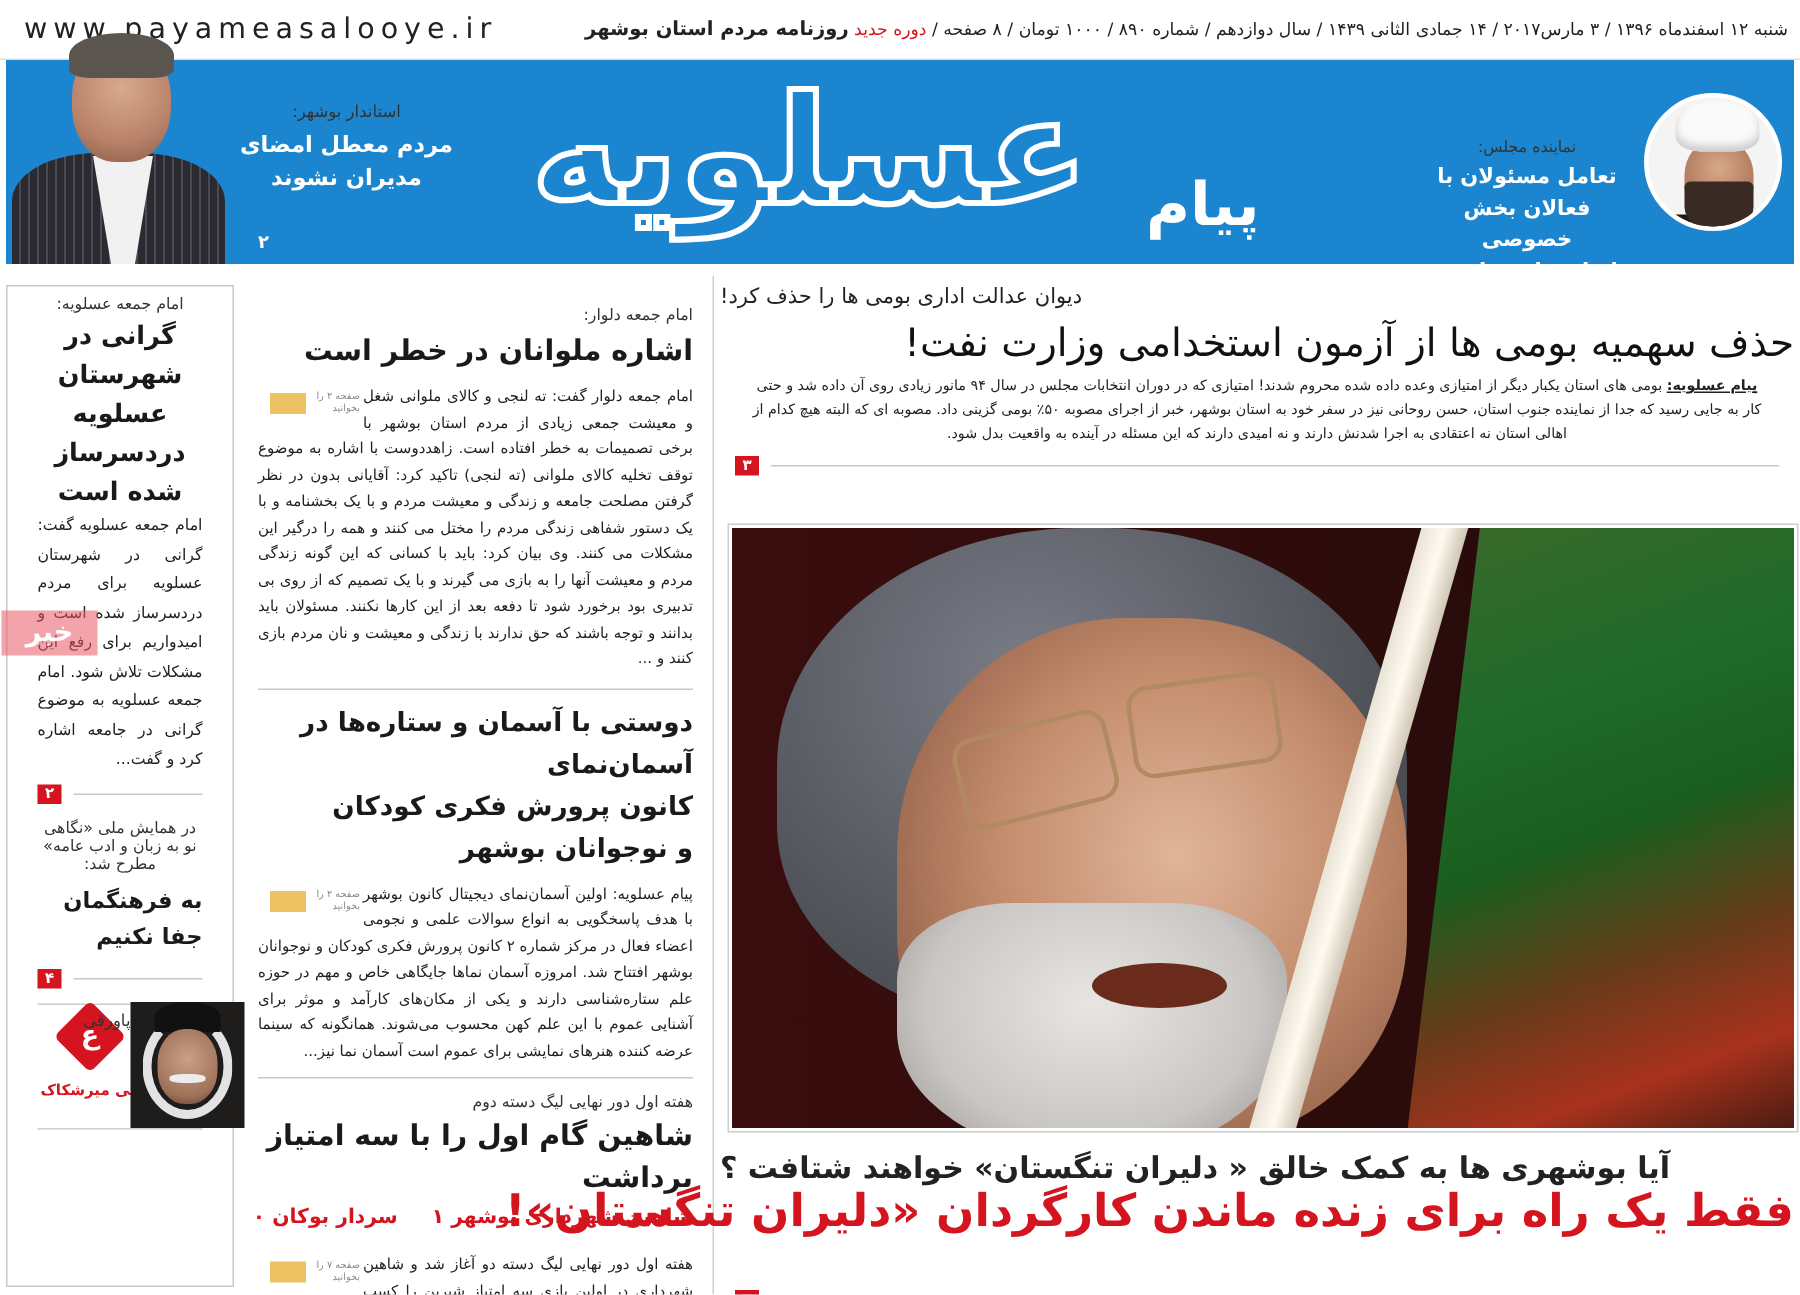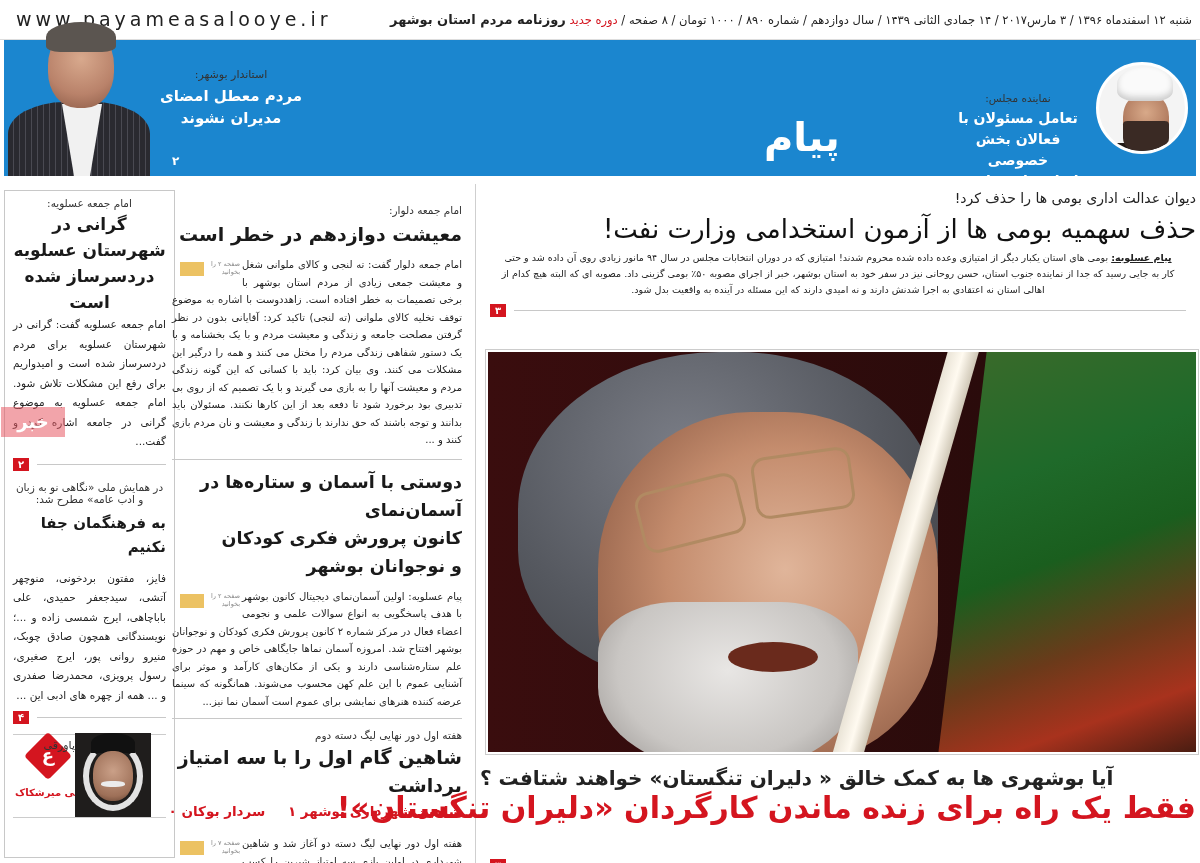--- a/index.html
+++ b/index.html
@@ -35,21 +35,21 @@
   .mh-right-text .head { font-size: 14px; font-weight: bold; line-height: 21px; }
   .mh-right-text .pg { position: absolute; left: -4px; top: 82px; font-size: 12px; font-weight: bold; }
   .mh-right-photo { position: absolute; right: 8px; top: 22px; width: 92px; height: 92px; border-radius: 50%; border: 3px solid #fff; background: #f4f4f4; overflow: hidden; }
   .mh-right-photo .turban { position: absolute; left: 18px; top: 2px; width: 56px; height: 34px; border-radius: 50% 50% 30% 30%; background: #fafafa; box-shadow: inset 0 -4px 6px #ccc; }
   .mh-right-photo .face { position: absolute; left: 24px; top: 28px; width: 46px; height: 54px; border-radius: 44% 44% 40% 40%; background: radial-gradient(circle at 50% 36%, #d8a989 0%, #b07a5e 60%, #5e3b2c 100%); }
   .mh-right-photo .beard { position: absolute; left: 24px; top: 56px; width: 46px; height: 34px; border-radius: 10% 10% 50% 50%; background: #3a2a24; }
   .mh-right-photo .robe { position: absolute; left: 0; top: 78px; width: 92px; height: 20px; background: #201814; }
 
   
   .col-divider { position: absolute; width: 1px; background: #cfcfcf; }
-  .left-col { position: absolute; left: 4px; top: 190px; width: 171px; height: 668px; border: 1px solid #c8c8c8; direction: rtl; padding: 6px 8px; }
+  .left-col { position: absolute; left: 4px; top: 190px; width: 152px; height: 668px; border: 1px solid #c8c8c8; direction: rtl; padding: 6px 20px; }
   .mid-col { position: absolute; left: 164px; top: 190px; width: 306px; height: 673px; direction: rtl; }
   .main-col { position: absolute; left: 480px; top: 180px; width: 716px; height: 683px; direction: rtl; }
 
   .kicker { font-size: 10.5px; color: #333; }
   .sec-num { display: inline-block; background: #d4151f; color: #fff; font-size: 10px; font-weight: bold; width: 16px; height: 13px; line-height: 13px; text-align: center; }
   .rule { height: 1px; background: #c8c8c8; }
   .body-text { font-size: 10px; line-height: 17.5px; text-align: justify; color: #222; }
 
   
   .lc-story { text-align: center; }
@@ -74,21 +74,21 @@
   .mid-story { padding: 0 8px; }
   .mid-story .title { font-size: 19px; font-weight: bold; line-height: 28px; margin: 4px 0 8px; }
   .mid-story .title.multi { font-size: 17.5px; line-height: 28px; }
   .pageref { float: left; width: 62px; height: 22px; margin: 2px 0 4px 8px; position: relative; direction: ltr; }
   .pageref .tag { position: absolute; left: 0; top: 4px; width: 24px; height: 14px; background: #ecc263; }
   .pageref .lbl { position: absolute; left: 28px; top: 2px; font-size: 6.5px; color: #888; line-height: 8px; direction: rtl; width: 32px; text-align: right; }
   .score { color: #d4151f; font-weight: bold; font-size: 13.5px; margin: 2px 0 16px; white-space: nowrap; }
   .score span { margin-left: 18px; }
 
   
-  .main-kicker { text-align: right; font-size: 14px; margin-top: 10px; color: #222; }
+  .main-kicker { text-align: left; font-size: 14px; margin-top: 10px; color: #222; }
   .main-headline { font-size: 26px; font-weight: normal; color: #111; margin: 8px 0 6px; letter-spacing: -1px; white-space: nowrap; }
   .lede { font-size: 9.5px; line-height: 16px; text-align: center; padding: 0 20px; color: #222; }
   .lede b { font-weight: bold; text-decoration: underline; }
   .main-foot { display: flex; align-items: center; gap: 8px; margin: 6px 10px 0; direction: ltr; }
   .main-foot .rule { flex: 1; }
 
   .main-photo { position: absolute; left: 6px; top: 170px; width: 712px; height: 404px; background: linear-gradient(90deg, #3a0d0e 0%, #2a0b0b 70%, #381212 100%); overflow: hidden; border: 2px solid #fff; outline: 1px solid #ccc; }
   .mp-hat { position: absolute; left: 30px; top: 0; width: 420px; height: 330px; border-radius: 48% 48% 40% 40%; background: radial-gradient(ellipse at 40% 30%, #7a7d86 0%, #55585f 55%, #3b3c40 100%); }
   .mp-face { position: absolute; left: 110px; top: 60px; width: 340px; height: 350px; border-radius: 45% 45% 40% 40%; background: radial-gradient(ellipse at 55% 45%, #e0b59a 0%, #c48c6d 45%, #95624a 80%, #6e4231 100%); }
   .mp-beard { position: absolute; left: 110px; top: 250px; width: 260px; height: 170px; border-radius: 30% 30% 50% 50%; background: radial-gradient(ellipse at 50% 40%, #e8e6e4 0%, #c9c6c3 60%, #8f8b88 100%); }
@@ -128,20 +128,21 @@
       <div class="hair"></div>
   </div>
   <div class="mh-left-text">
     <div class="kicker">استاندار بوشهر:</div>
     <div class="head">مردم معطل امضای</div>
     <div class="head">مدیران نشوند</div>
     <div class="pg">۲</div>
   </div>
 
   <div class="logo">
+    <div class="word">عسلویه</div>
     <div class="sub">پیام</div>
   </div>
 
   <div class="mh-right-text">
     <div class="kicker">نماینده مجلس:</div>
     <div class="head">تعامل مسئولان با</div>
     <div class="head">فعالان بخش خصوصی</div>
     <div class="head">اشاره ناپذیر است</div>
     <div class="pg">۲</div>
   </div>
@@ -161,21 +162,20 @@
   </div>
   <div class="lc-foot">
     <span class="sec-num">۲</span>
     <div class="rule"></div>
   </div>
 
   <div class="lc-watermark">خبر</div>
   <div class="lc-story">
     <div class="kicker">در همایش ملی «نگاهی نو به زبان و ادب عامه» مطرح شد:</div>
     <div class="title" style="font-size:15px;line-height:24px;margin:6px 0 10px;text-align:right;">به فرهنگمان جفا نکنیم</div>
-    <div class="body-text">فایز، مفتون بردخونی، منوچهر آتشی، سیدجعفر حمیدی، علی باباچاهی، ایرج شمسی زاده و ...؛ نویسندگانی همچون صادق چوبک، منیرو روانی پور، ایرج صغیری، رسول پرویزی، محمدرضا صفدری و ... همه از چهره های ادبی این ...</div>
   </div>
   <div class="lc-foot">
     <span class="sec-num">۴</span>
     <div class="rule"></div>
   </div>
 
   <div class="pavaraghi">
     <div class="pav-logo">
         <span>ع</span>
       </div>
@@ -188,21 +188,21 @@
         <div class="mustache"></div>
     </div>
   </div>
 
 </div>
 
 <div class="col-divider" style="left:475px; top:184px; height:679px;"></div>
 <div class="mid-col">
   <div class="mid-story" style="padding-top:14px;">
     <div class="kicker">امام جمعه دلوار:</div>
-    <div class="title">معیشت دوازدهم در خطر است</div>
+    <div class="title">اشاره ملوانان در خطر است</div>
     <div class="pageref">
       <div class="tag"></div>
       <div class="lbl">صفحه ۲ را بخوانید</div>
     </div>
     <div class="body-text">امام جمعه دلوار گفت: ته لنجی و کالای ملوانی شغل و معیشت جمعی زیادی از مردم استان بوشهر با برخی تصمیمات به خطر افتاده است. زاهددوست با اشاره به موضوع توقف تخلیه کالای ملوانی (ته لنجی) تاکید کرد: آقایانی بدون در نظر گرفتن مصلحت جامعه و زندگی و معیشت مردم و با یک بخشنامه و با یک دستور شفاهی زندگی مردم را مختل می کنند و همه را درگیر این مشکلات می کنند. وی بیان کرد: باید با کسانی که این گونه زندگی مردم و معیشت آنها را به بازی می گیرند و با یک تصمیم که از روی بی تدبیری بود برخورد شود تا دفعه بعد از این کارها نکنند. مسئولان باید بدانند و توجه باشند که حق ندارند با زندگی و معیشت و نان مردم بازی کنند و ...</div>
   </div>
   <div class="rule" style="margin:10px 8px 8px;"></div>
 
   <div class="mid-story">
     <div class="title multi">

